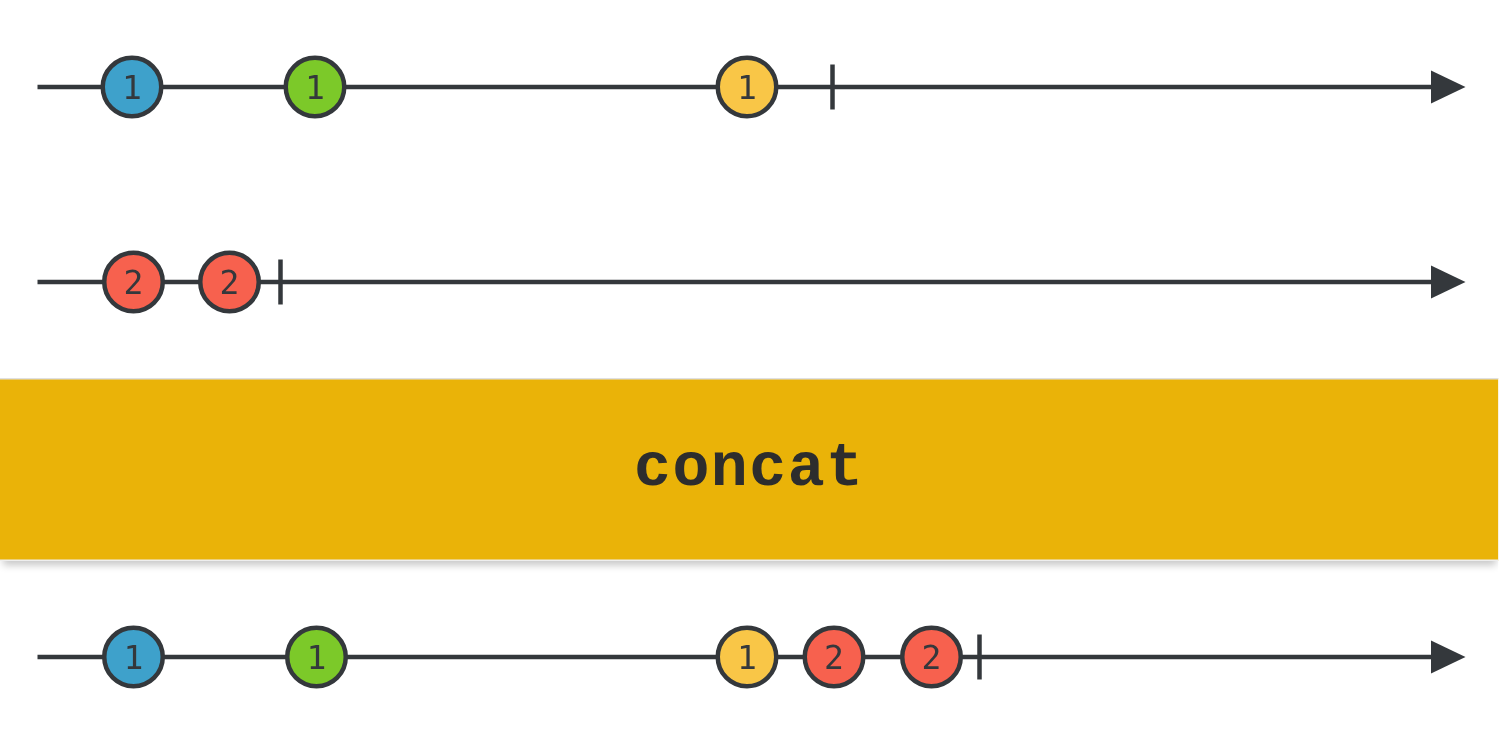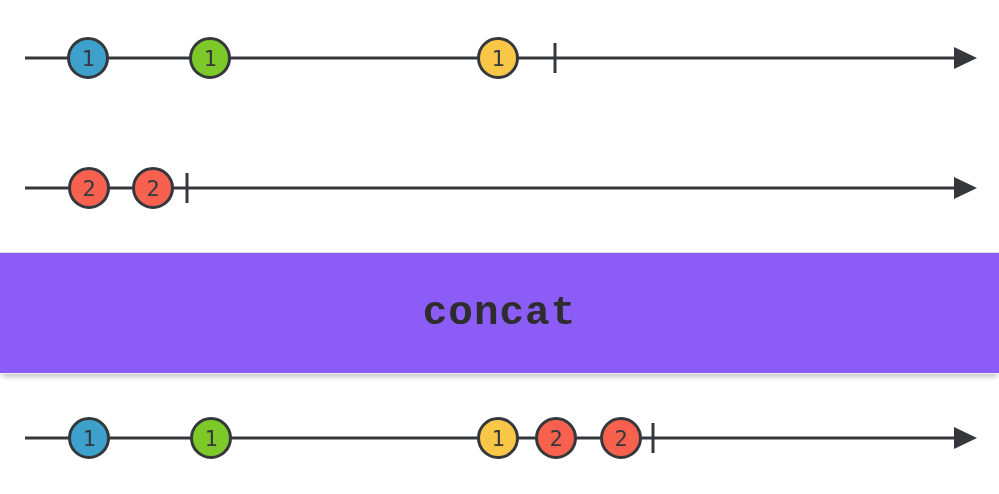--- a/index.html
+++ b/index.html
@@ -21,21 +21,21 @@
     top: 0;
     display: block;
   }
   .operator-band {
     position: absolute;
     left: 0;
     top: 252px;
     width: 999px;
     height: 122px;
     box-sizing: border-box;
-    background: #8b5cf6;
+    background: #eab308;
     border-top: 1px solid #e0e0e0;
     border-bottom: 1px solid #eeeeee;
     box-shadow: 0 5px 5px -2px rgba(0,0,0,0.22);
     display: flex;
     align-items: center;
     justify-content: center;
   }
   .operator-label {
     font-family: "Liberation Mono", monospace;
     font-weight: bold;

